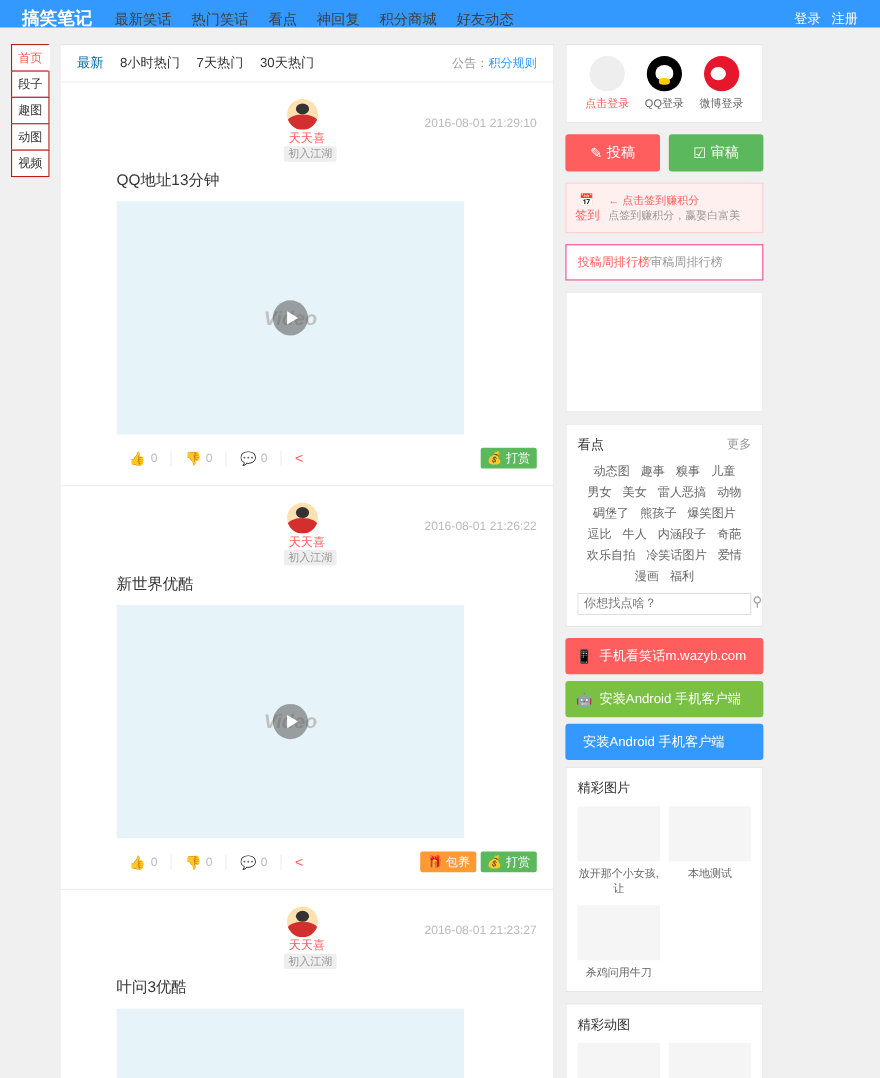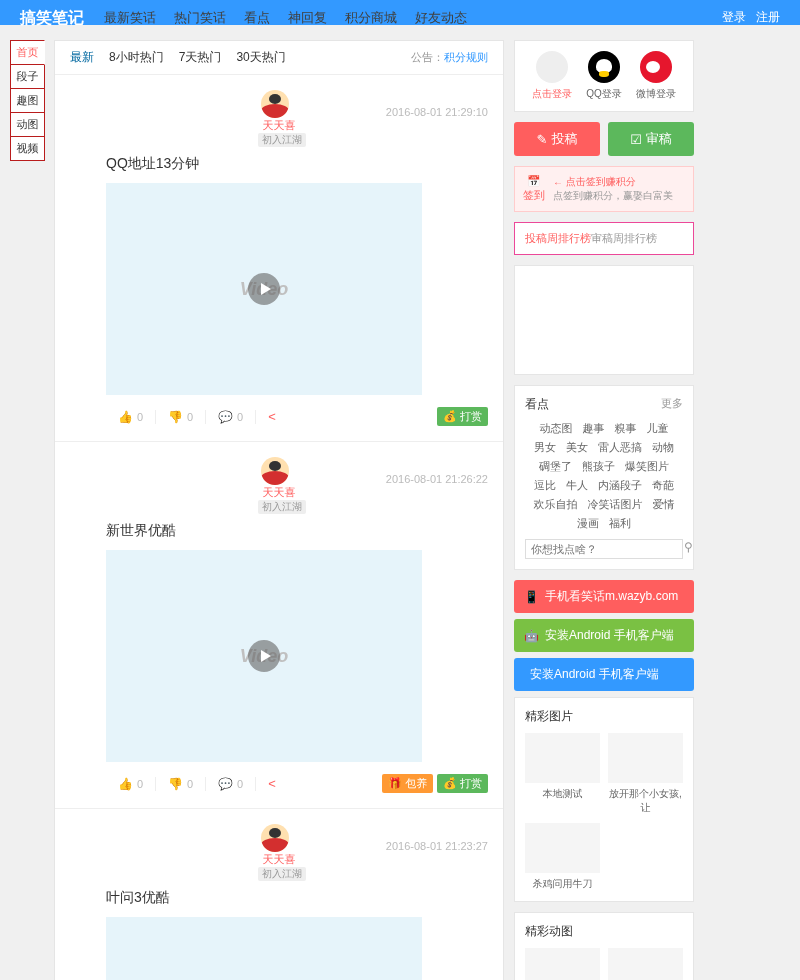--- a/index.html
+++ b/index.html
@@ -280,22 +280,22 @@
           <span></span>
           <span>安装Android 手机客户端</span>
         </div>
     </div>
 
     <div class="box">
       <div class="box-header">
           <span>精彩图片</span>
         </div>
       <div class="grid" id="pic-grid">
+          <div class="grid-item"><div class="grid-img"></div>放开那个小女孩,让</div>
           <div class="grid-item"><div class="grid-img"></div>本地测试</div>
-          <div class="grid-item"><div class="grid-img"></div>放开那个小女孩,让</div>
           <div class="grid-item"><div class="grid-img"></div>杀鸡问用牛刀</div>
         </div>
     </div>
 
     <div class="box">
       <div class="box-header">
           <span>精彩动图</span>
         </div>
       <div class="grid" id="gif-grid">
           <div class="grid-item"><div class="grid-img"></div>本地</div>

